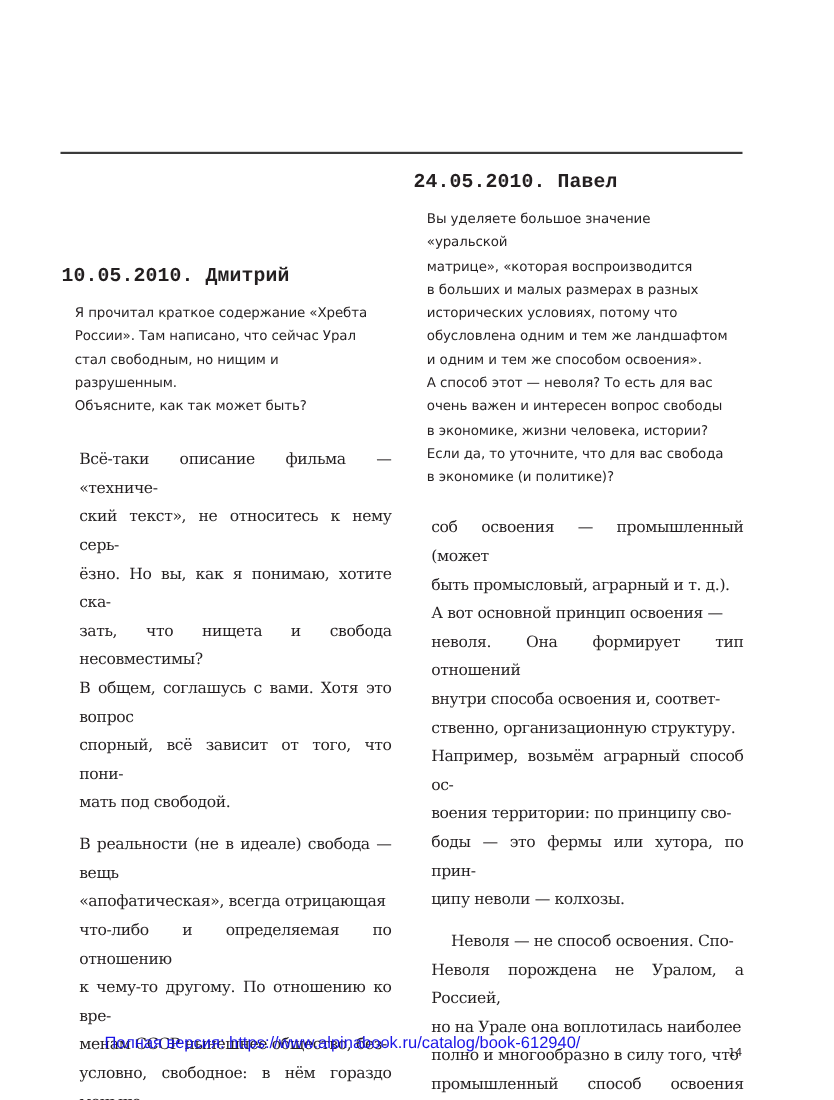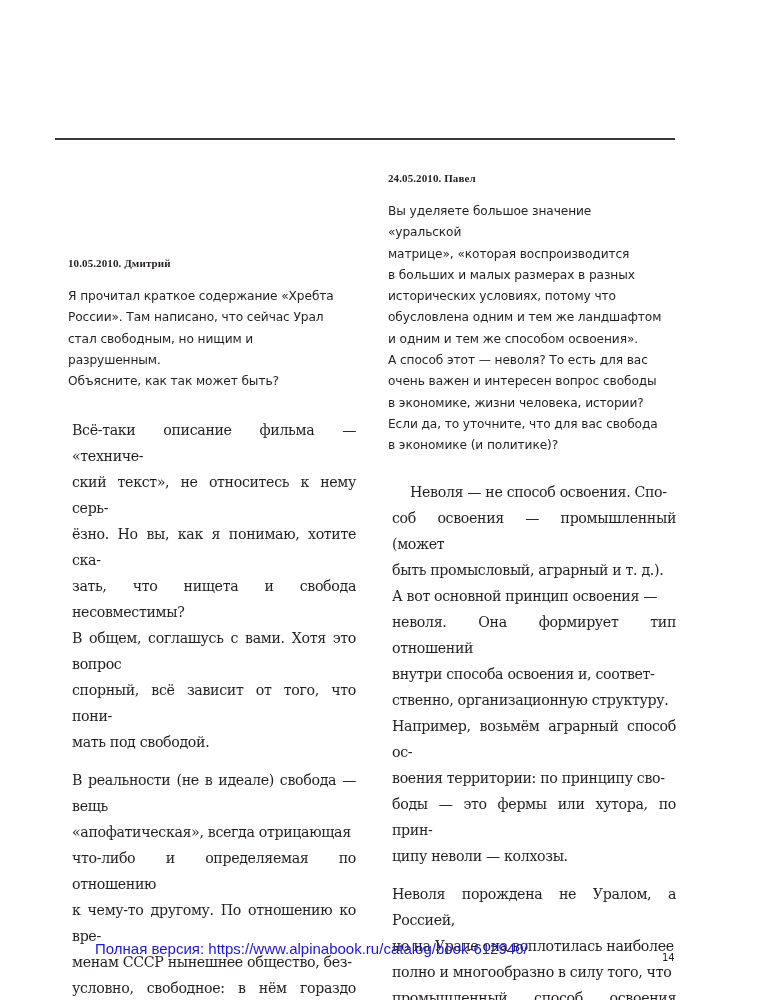--- a/index.html
+++ b/index.html
@@ -23,25 +23,25 @@
       background: #3a3a3a;
     }
     .col {
       position: absolute;
       width: 300px;
     }
     .col-left { left: 56px; }
     .col-right { left: 376px; }
 
     .q-head {
-      font-family: Liberation Serif, serif;
+      font-family: Liberation Mono, monospace;
       font-weight: bold;
-      font-size: 11px;
+      font-size: 18px;
       line-height: 21px;
-      margin: 12px;
+      margin: 0;
       letter-spacing: 0.1px;
     }
     .q-body {
       font-family: "DejaVu Sans", sans-serif;
       font-size: 12.2px;
       line-height: 21.3px;
       margin: 12px;
       white-space: pre-line;
       letter-spacing: -0.1px;
     }
@@ -123,31 +123,31 @@
 исторических условиях, потому что
 обусловлена одним и тем же ландшафтом
 и одним и тем же способом освоения».
 А способ этот — неволя? То есть для вас
 очень важен и интересен вопрос свободы
 в экономике, жизни человека, истории?
 Если да, то уточните, что для вас свобода
 в экономике (и политике)?</p>
   </div>
   <div class="answer" style="margin-top:22px;">
-    <p style="margin:0;"><span class="lead" style="padding-left:34px;">Неволя — не способ освоения. Спо-</span></p>
     <p>соб освоения — промышленный (может
 быть промысловый, аграрный и т. д.).
 А вот основной принцип освоения —
 неволя. Она формирует тип отношений
 внутри способа освоения и, соответ-
 ственно, организационную структуру.
 Например, возьмём аграрный способ ос-
 воения территории: по принципу сво-
 боды — это фермы или хутора, по прин-
 ципу неволи — колхозы.</p>
+    <p style="margin:0;"><span class="lead" style="padding-left:34px;">Неволя — не способ освоения. Спо-</span></p>
     <p>Неволя порождена не Уралом, а Россией,
 но на Урале она воплотилась наиболее
 полно и многообразно в силу того, что
 промышленный способ освоения сложнее
 сельского или промыслового. Ну и в силу
 того, что полтора века у России был только
 один промышленный район — Урал.</p>
 
   </div>
 </section>

